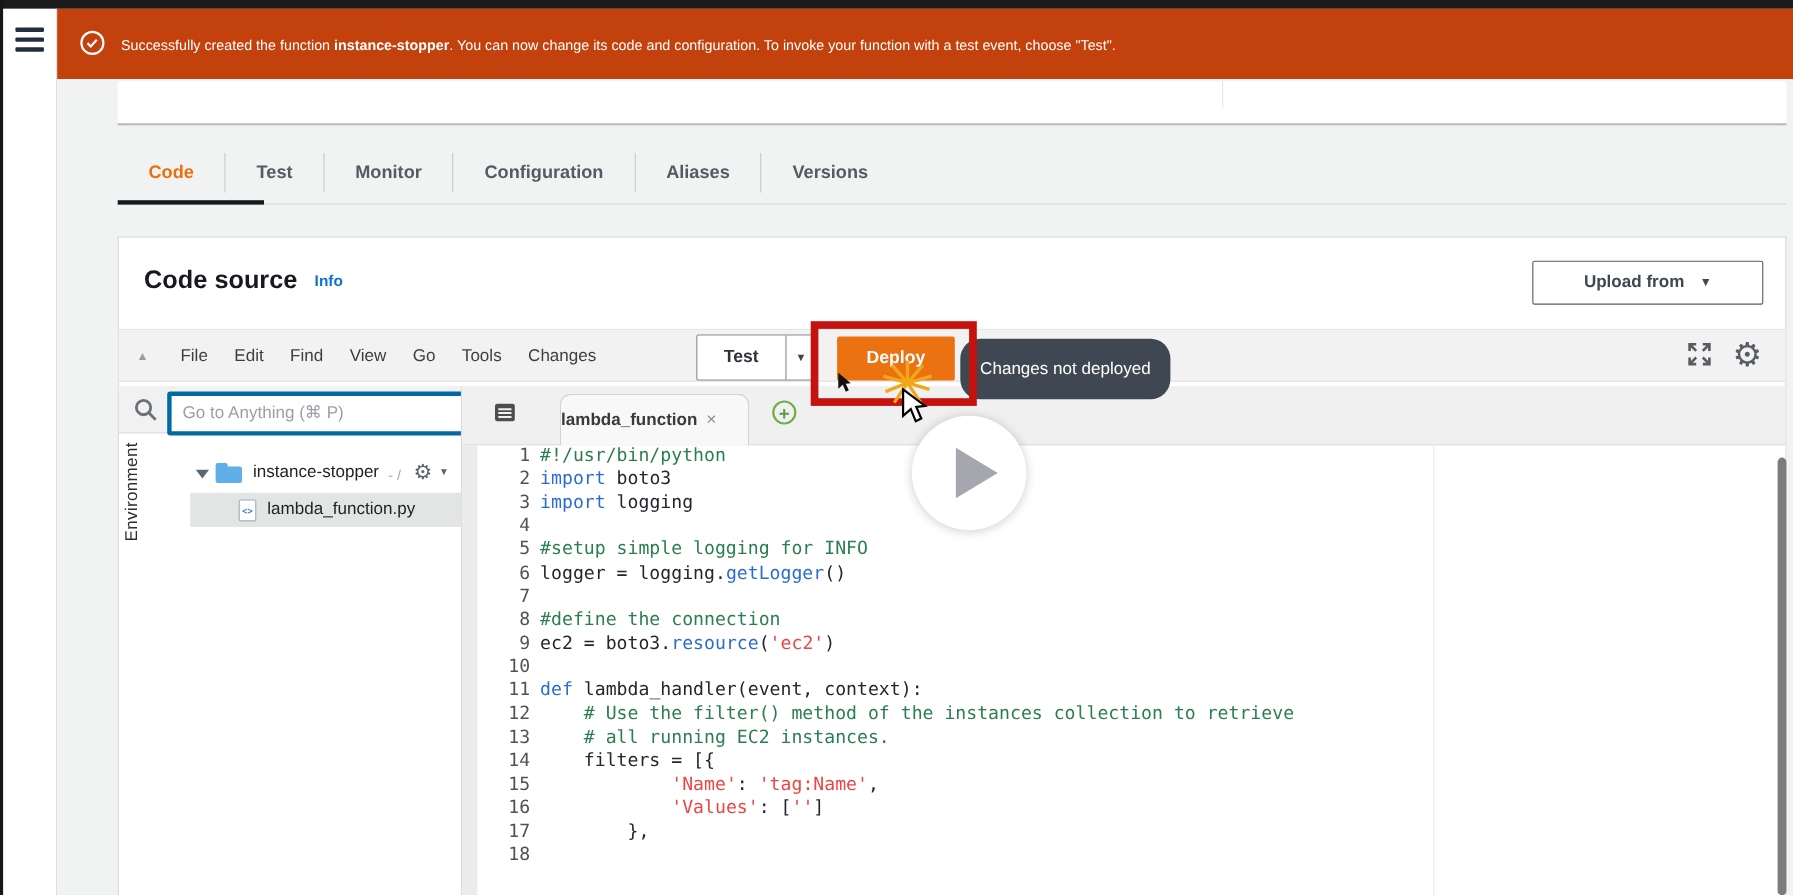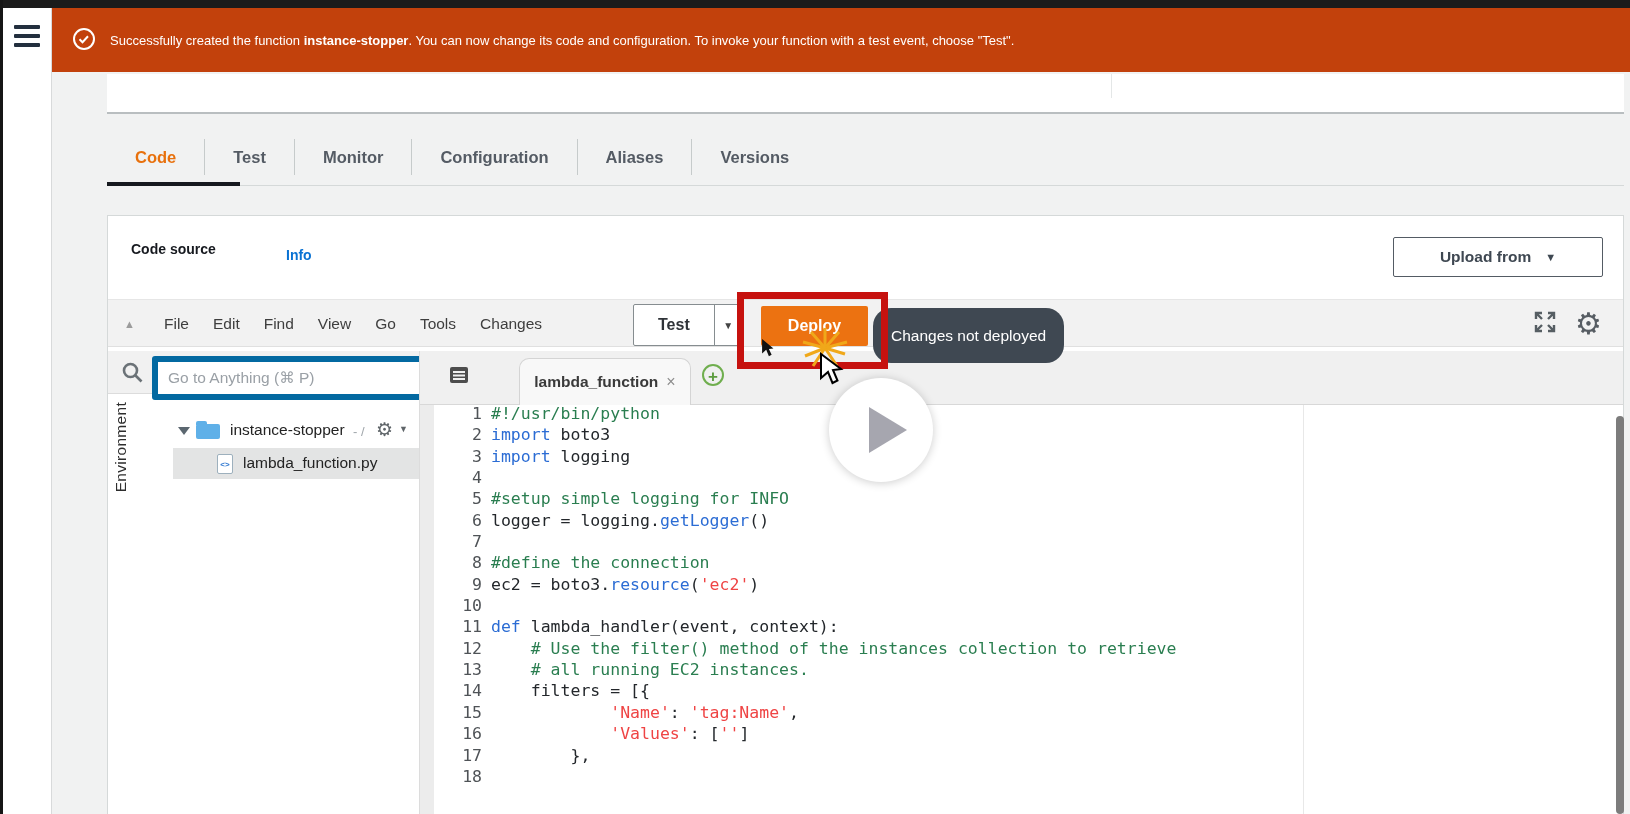--- a/index.html
+++ b/index.html
@@ -23,21 +23,21 @@
   
   .tabs-bar{position:absolute;left:107px;top:128px;width:1517px;height:58px;}
   .tabs{display:flex;align-items:center;height:58px;}
   .tab{padding:0 28px;font-size:16.5px;font-weight:bold;color:#545b64;cursor:pointer;}
   .tab.active{color:#e8710d;}
   .tab-sep{width:1px;height:36px;background:#c6cbcb;}
   .tabs-baseline{position:absolute;left:0;top:57px;width:1517px;height:1px;background:#d5d9d9;}
   .active-underline{position:absolute;left:0;top:54px;width:133px;height:4px;background:#16191f;}
   
   .panel{position:absolute;left:107px;top:215px;width:1517px;height:599px;background:#fff;border:1px solid #d5d9d9;border-bottom:none;box-sizing:border-box;}
-  .cs-title{position:absolute;left:23px;top:25px;font-size:14px;font-weight:bold;color:#16191f;}
+  .cs-title{position:absolute;left:23px;top:25px;font-size:23px;font-weight:bold;color:#16191f;}
   .cs-info{position:absolute;left:178px;top:31px;font-size:14px;font-weight:bold;color:#0972d3;cursor:pointer;}
   .upload-btn{position:absolute;left:1285px;top:21px;width:208px;height:38px;border:1px solid #545b64;border-radius:2px;background:#fff;
               display:flex;align-items:center;justify-content:center;font-size:15.5px;font-weight:bold;color:#3f4852;cursor:pointer;}
   .upload-btn .caret{font-size:11px;margin-left:14px;}
   
   .menubar{position:absolute;left:0;top:83px;width:1515px;height:48px;background:#f2f2f2;border-top:1px solid #e6e6e6;border-bottom:1px solid #e0e0e0;box-sizing:border-box;}
   .collapse-caret{position:absolute;left:16px;top:18px;font-size:11px;color:#9b9b9b;}
   .menu-items{position:absolute;left:44px;top:0;height:48px;display:flex;align-items:center;}
   .menu-item{padding:0 12px;font-size:15.5px;color:#3e3e3e;cursor:pointer;}
   .test-split{position:absolute;left:525px;top:4px;height:40px;display:flex;border:1px solid #868d90;border-radius:2px;background:#fff;cursor:pointer;}
@@ -46,41 +46,41 @@
   .deploy-btn{position:absolute;left:653px;top:6px;width:107px;height:40px;background:#ec7211;border:none;border-radius:2px;
               color:#fff;font-size:16px;font-weight:bold;font-family:"Liberation Sans",sans-serif;cursor:pointer;}
   .status-badge{position:absolute;left:765px;top:8px;height:35px;display:flex;align-items:center;padding:10px 18px;border-radius:18px;
                 background:#3f4852;color:#fff;font-size:15.5px;white-space:nowrap;z-index:5;}
   .win-icons{position:absolute;left:1425px;top:0;height:48px;display:flex;align-items:center;}
   .expand-icon{margin-right:18px;cursor:pointer;}
   .gear-icon{font-size:30px;color:#575d63;line-height:30px;cursor:pointer;font-family:"DejaVu Sans",sans-serif;}
   
   .search-row{position:absolute;left:0;top:135px;width:311px;height:43px;background:#f1f1f1;border-bottom:1px solid #dcdcdc;box-sizing:border-box;}
   .search-row svg{position:absolute;left:12px;top:9px;}
-  .goto-input{position:absolute;left:44px;top:5px;width:247px;height:32px;border:6px solid #0369a1;border-radius:3px;background:#fff;
+  .goto-input{position:absolute;left:44px;top:5px;width:247px;height:32px;border:4px solid #0369a1;border-radius:3px;background:#fff;
               font-size:15.5px;color:#333;padding:0 10px;font-family:"Liberation Sans",sans-serif;}
   .goto-input::placeholder{color:#9aa0a6;}
   .env-label{position:absolute;left:4px;top:186px;writing-mode:vertical-rl;transform:rotate(180deg);font-size:15.5px;color:#2d2d2d;letter-spacing:.3px;}
   .tree-caret{position:absolute;left:70px;top:211px;width:0;height:0;border-left:6px solid transparent;border-right:6px solid transparent;border-top:8px solid #5b6770;}
   .folder-ic{position:absolute;left:88px;top:208px;width:24px;height:15px;background:#5fb0e8;border-radius:2px;}
   .folder-ic:before{content:"";position:absolute;left:0;top:-3px;width:11px;height:4px;background:#5fb0e8;border-radius:2px 2px 0 0;}
   .folder-label{position:absolute;left:122px;top:205px;font-size:15.5px;color:#232323;cursor:pointer;}
   .folder-suffix{position:absolute;left:245px;top:208px;font-size:13px;color:#a0a6ab;}
   .tree-gear{position:absolute;left:268px;top:202px;font-size:19px;color:#5f6569;font-family:"DejaVu Sans",sans-serif;cursor:pointer;}
   .tree-gear-caret{position:absolute;left:291px;top:208px;font-size:9px;color:#5f6569;}
   .file-row{position:absolute;left:65px;top:232px;width:246px;height:31px;background:#e3e4e4;cursor:pointer;}
   .file-ic{position:absolute;left:44px;top:6px;width:14px;height:18px;background:#fff;border:1px solid #9db0bd;border-radius:2px;
            display:flex;align-items:center;justify-content:center;font-size:8px;font-weight:bold;color:#2e77d0;}
   .file-label{position:absolute;left:70px;top:6px;font-size:15.5px;color:#232323;}
   
   .editor-vdiv{position:absolute;left:311px;top:135px;width:1px;height:464px;background:#dcdcdc;}
   .tabbar{position:absolute;left:312px;top:135px;width:1203px;height:54px;background:#f0f0f0;border-bottom:1px solid #d8d8d8;box-sizing:border-box;}
   .pages-icon{position:absolute;left:28px;top:13px;}
-  .editor-tab{position:absolute;left:99px;top:7px;width:172px;height:47px;background:#f8f8f8;border:1px solid #d4d4d4;border-bottom:none;
-              border-radius:10px 10px 0 0;display:flex;align-items:center;justify-content:center;cursor:pointer;box-sizing:border-box;}
+  .editor-tab{position:absolute;left:89px;top:7px;width:172px;height:47px;background:#f8f8f8;border:1px solid #d4d4d4;border-bottom:none;
+              border-radius:10px 10px 0 0;display:flex;align-items:center;cursor:pointer;box-sizing:border-box;}
   .editor-tab .t-label{font-size:15.5px;font-weight:bold;color:#3a3a3a;}
   .editor-tab .t-close{margin-left:8px;font-size:16px;color:#8e8e8e;cursor:pointer;}
   .plus-btn{position:absolute;left:282px;top:13px;width:22px;height:22px;border:2px solid #6fae4e;border-radius:50%;color:#5d9c3f;
             font-size:17px;line-height:21px;text-align:center;cursor:pointer;box-sizing:border-box;font-weight:bold;}
   .code-area{position:absolute;left:312px;top:189px;width:1203px;height:410px;background:#fff;}
   .gutter-strip{position:absolute;left:0;top:0;width:14px;height:410px;background:#ececec;}
   .gutter{position:absolute;left:14px;top:-2px;width:48px;text-align:right;font-family:"DejaVu Sans Mono",monospace;font-size:16.5px;color:#4f5357;}
   .gutter .ln{height:21.35px;line-height:21.35px;}
   .code-lines{position:absolute;left:71px;top:-2px;font-family:"DejaVu Sans Mono",monospace;font-size:16.5px;}
   .code-line{height:21.35px;line-height:21.35px;white-space:pre;}

